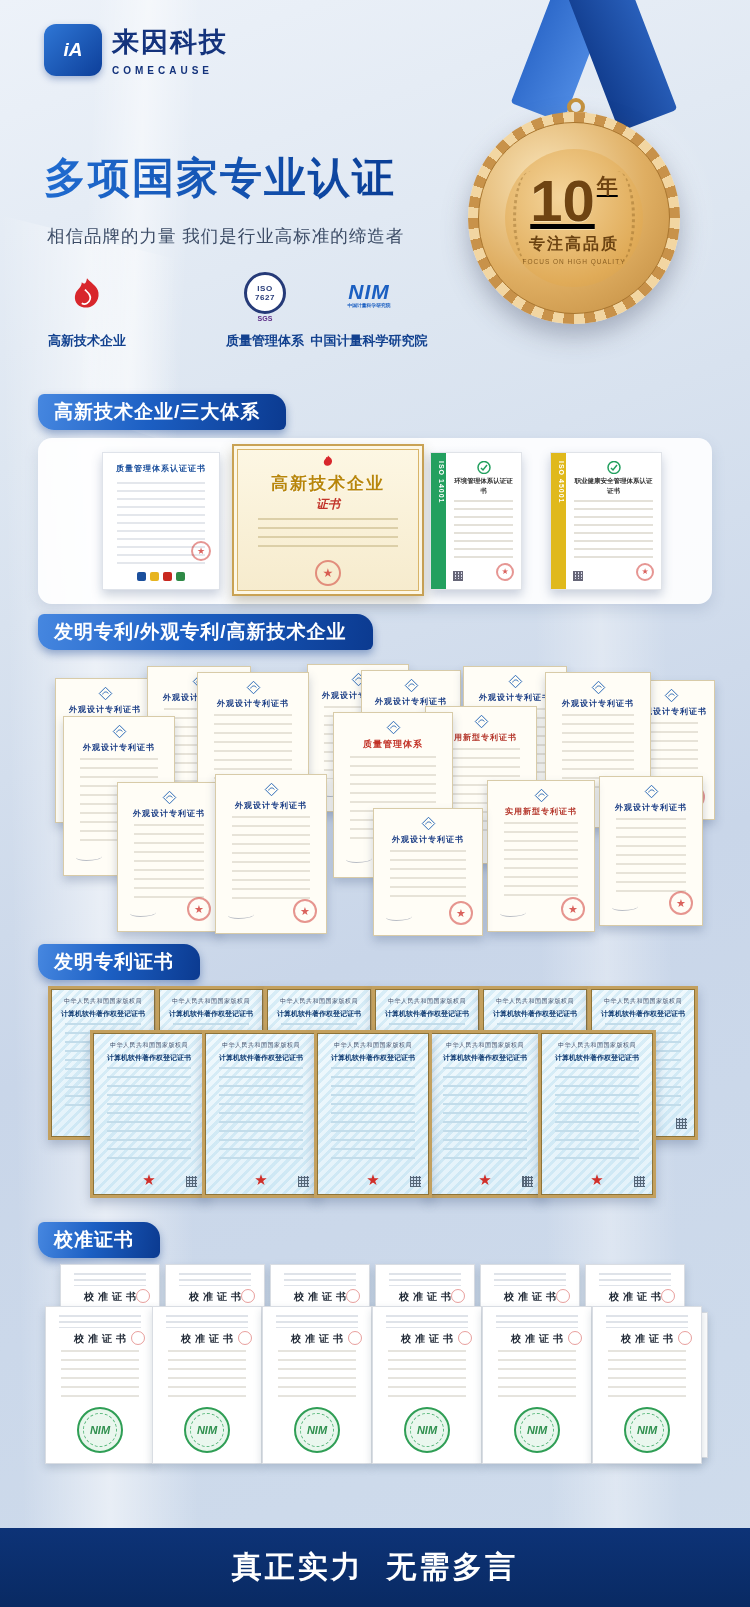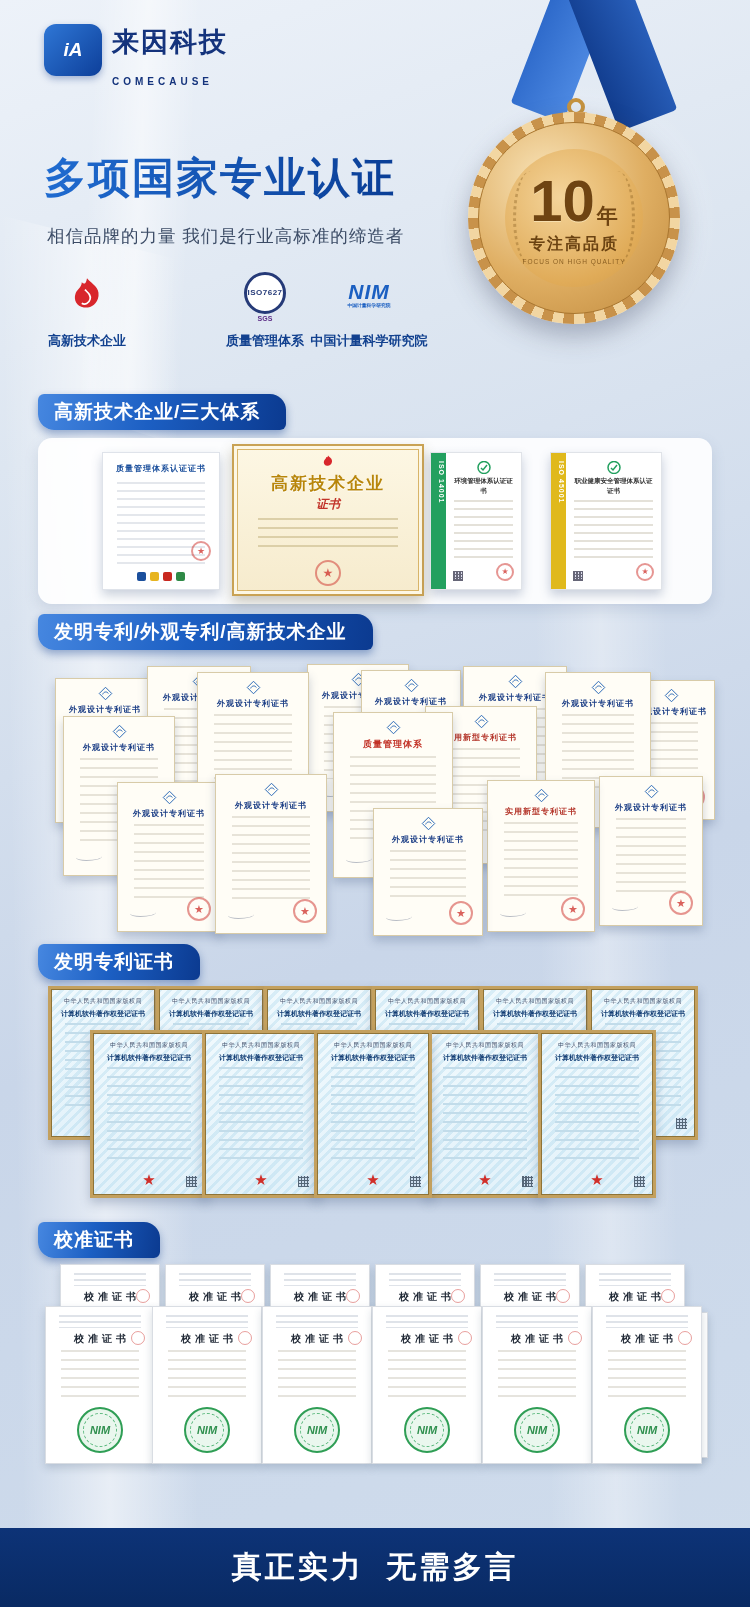--- a/index.html
+++ b/index.html
@@ -16,21 +16,21 @@
         background:linear-gradient(75deg,rgba(255,255,255,0) 42%,rgba(255,255,255,.35) 50%,rgba(255,255,255,0) 58%); }
   .s3 { left:-60px; top:-80px; width:400px; height:500px; transform:rotate(18deg);
         background:linear-gradient(75deg,rgba(255,255,255,0) 40%,rgba(255,255,255,.5) 50%,rgba(255,255,255,0) 60%); }
 
   
   .logo { position:absolute; left:44px; top:24px; display:flex; align-items:flex-start; gap:10px; }
   .logo-mark { width:58px; height:52px; border-radius:12px; background:linear-gradient(135deg,#2f77d6,#0d3f9a);
                display:flex; align-items:center; justify-content:center; box-shadow:0 3px 7px rgba(20,60,140,.35); }
   .logo-mark span { color:#fff; font-weight:800; font-style:italic; font-size:19px; }
   .logo-name { font-size:27px; font-weight:800; color:#14337c; letter-spacing:2px; }
-  .logo-caption { font-size:10px; letter-spacing:4px; color:#14337c; font-weight:bold; margin-top:16px; }
+  .logo-caption { font-size:10px; letter-spacing:4px; color:#14337c; font-weight:bold; margin-top:5px; }
 
   
   .hero-line1 { position:absolute; left:46px; top:104px; font-size:33px; font-weight:500; color:#2468c8; letter-spacing:3px; }
   .hero-line2 { position:absolute; left:44px; top:150px; font-size:42px; font-weight:800; letter-spacing:2px;
                 background:linear-gradient(90deg,#1f6bd0,#0a3e96); -webkit-background-clip:text; background-clip:text;
                 -webkit-text-fill-color:transparent; color:#0d47a6; }
   .hero-sub { position:absolute; left:47px; top:224px; font-size:17.5px; color:#3c4c66; letter-spacing:1px; }
 
   
   .medal-glow { position:absolute; left:430px; top:70px; width:300px; height:300px; border-radius:50%;
@@ -48,41 +48,41 @@
            box-shadow:0 12px 26px rgba(60,70,100,.38); }
   .medal-inner { position:absolute; inset:10px; border-radius:50%; border:1px solid #a9762f;
                  background:radial-gradient(circle at 35% 30%,#f8e3b8,#dfae62 55%,#c08a3e); }
   .medal-core { position:absolute; inset:26px; border-radius:50%;
                 background:radial-gradient(circle at 40% 35%,#f4d49a,#e0ab58 70%,#cf9a49);
                 display:flex; flex-direction:column; align-items:center; justify-content:center; }
   .medal-core::before { content:""; position:absolute; left:8px; top:22px; bottom:22px; width:32px;
                         border-left:3px dotted rgba(125,85,25,.35); border-radius:50%; }
   .medal-core::after { content:""; position:absolute; right:8px; top:22px; bottom:22px; width:32px;
                        border-right:3px dotted rgba(125,85,25,.35); border-radius:50%; }
-  .medal-num-row { display:flex; align-items:flex-end; }
+  .medal-num-row { display:flex; align-items:flex-start;text-decoration:underline; }
   .medal-num { font-size:58px; font-weight:800; color:#6f4412; line-height:1; text-shadow:0 1px 0 #f7dfae; }
   .medal-unit { font-size:21px; font-weight:800; color:#6f4412; margin-left:2px; }
   .medal-cap { font-size:16px; font-weight:800; color:#6b4312; letter-spacing:2px; margin-top:4px; }
   .medal-cap-en { font-size:6.5px; color:#8a5f22; letter-spacing:1px; margin-top:3px; }
 
   
   .badges { position:absolute; left:40px; top:268px; width:420px; height:92px; }
   .badge { position:absolute; text-align:center; }
   .b1{left:4px;width:86px} .b2{left:92px;width:86px} .b3{left:182px;width:86px} .b4{left:266px;width:126px}
   .bicon { height:58px; display:flex; flex-direction:column; align-items:center; justify-content:center; position:relative; }
   .blabel { margin-top:6px; font-size:13px; font-weight:bold; color:#12418f; white-space:nowrap; }
   .stars-wrap { position:relative; width:56px; height:52px; }
   .star { position:absolute; color:#d8262c; }
   .st1 { left:0; top:0; font-size:22px; }
   .st2 { left:26px; top:4px; font-size:12px; }
   .st3 { left:34px; top:16px; font-size:9px; }
   .star::after { content:"★"; }
   .stars-arc { position:absolute; right:0; bottom:0; }
   .iso-circle { width:42px; height:42px; border-radius:50%; border:3px solid #253a78; background:#fff;
-                display:flex; flex-direction:row; align-items:center; justify-content:center;text-align:center; }
+                display:flex; flex-direction:column; align-items:center; justify-content:center;text-align:center; }
   .iso-line { font-size:8px; font-weight:800; color:#253a78; line-height:1.15; letter-spacing:.5px; }
   .iso-sub { font-size:7px; font-weight:800; color:#5b2c86; margin-top:1px; }
   .nim-mark { font-size:21px; font-weight:800; font-style:italic; color:#1b5fc1; letter-spacing:1px; line-height:1; }
   .nim-cap { font-size:8px; color:#1b5fc1; font-weight:bold; white-space:nowrap; transform:scale(.6); transform-origin:center top; }
 
   
   .pill { position:absolute; left:38px; height:36px; line-height:36px; padding:0 26px 0 16px; color:#fff;
           font-size:19px; font-weight:bold; letter-spacing:1px;
           background:linear-gradient(100deg,#4687e0,#1c5fc3 45%,#0b3a90);
           border-radius:6px 16px 6px 16px; box-shadow:0 4px 9px rgba(15,60,140,.4); white-space:nowrap; }

